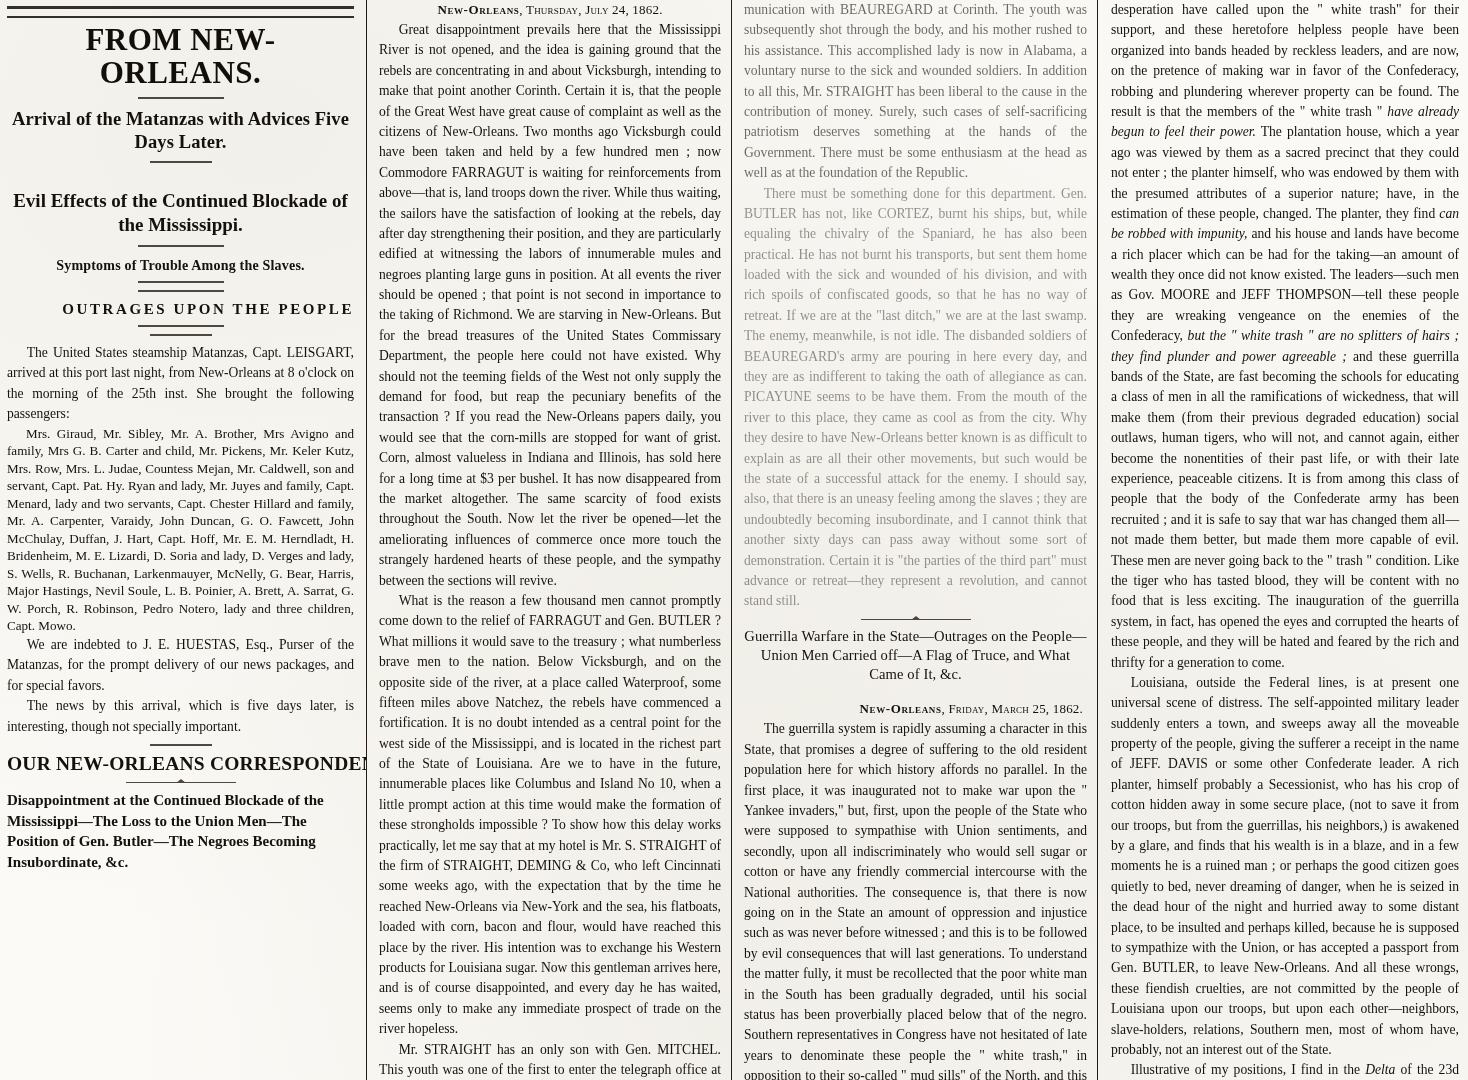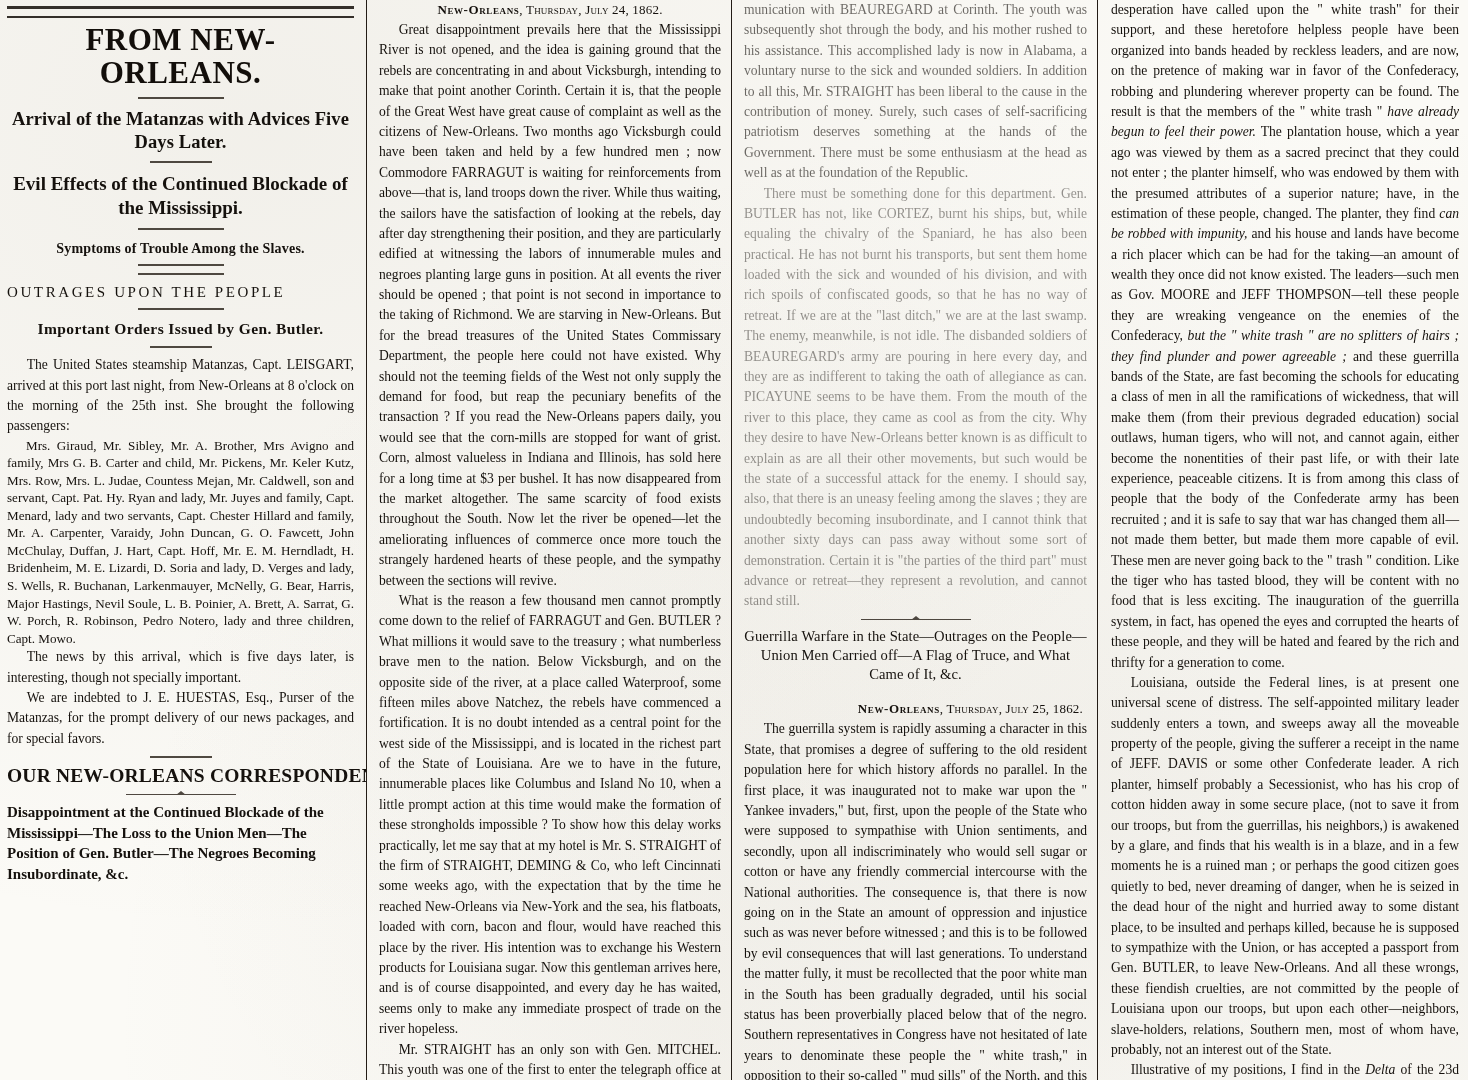--- a/index.html
+++ b/index.html
@@ -49,33 +49,33 @@
     text-align:center;
     margin:6px 0 2px 0;
     color:#120e0a;
   }
   .hl-2{
     font-weight:bold;font-size:18.5px;line-height:1.26;
     text-align:center;margin:9px 0 4px 0;letter-spacing:.1px;
   }
   .hl-3{
     font-weight:bold;font-size:19px;line-height:1.27;
-    text-align:center;margin:9px 0 4px 0;
+    text-align:center;margin:26px 0 4px 0;
   }
   .hl-4{
     font-weight:bold;font-size:14px;line-height:1.25;
     text-align:center;margin:10px 0 4px 0;letter-spacing:.2px;
   }
   .hl-5{
     font-weight:bold;font-size:21.5px;line-height:1.24;
     text-align:center;margin:10px 0 4px 0;letter-spacing:.2px;
   }
   .hl-caps{
-    font-weight:normal;font-size:15px;line-height:1.2;
-    text-align:left;margin:8px 0 4px 0;
+    font-weight:bold;font-size:15px;line-height:1.2;
+    text-align:right;margin:8px 0 4px 0;
     letter-spacing:2.6px;
   }
   .hl-6{
     font-weight:bold;font-size:15.5px;line-height:1.3;
     text-align:center;margin:9px 0 3px 0;letter-spacing:.4px;
   }
   .dash{
     width:86px;height:0;margin:7px auto;
     border-top:2px solid #2a221a;opacity:.82;
   }
@@ -149,28 +149,27 @@
     <div class="dash"></div>
 
     <div class="hl-4">Symptoms of Trouble Among the Slaves.</div>
     <div class="dash"></div>
 
     <div class="dash"></div>
 
     <div class="hl-caps">OUTRAGES UPON THE PEOPLE</div>
     <div class="dash"></div>
 
-    <div class="hl-6">Important Orders Issued by Gen. Butler.</div>
     <div class="dash short"></div>
 
     <div class="body">
       <p>The United States steamship Matanzas, Capt. LEISGART, arrived at this port last night, from New-Orleans at 8 o'clock on the morning of the 25th inst. She brought the following passengers:</p>
       <p class="pass">Mrs. Giraud, Mr. Sibley, Mr. A. Brother, Mrs Avigno and family, Mrs G. B. Carter and child, Mr. Pickens, Mr. Keler Kutz, Mrs. Row, Mrs. L. Judae, Countess Mejan, Mr. Caldwell, son and servant, Capt. Pat. Hy. Ryan and lady, Mr. Juyes and family, Capt. Menard, lady and two servants, Capt. Chester Hillard and family, Mr. A. Carpenter, Varaidy, John Duncan, G. O. Fawcett, John McChulay, Duffan, J. Hart, Capt. Hoff, Mr. E. M. Herndladt, H. Bridenheim, M. E. Lizardi, D. Soria and lady, D. Verges and lady, S. Wells, R. Buchanan, Larkenmauyer, McNelly, G. Bear, Harris, Major Hastings, Nevil Soule, L. B. Poinier, A. Brett, A. Sarrat, G. W. Porch, R. Robinson, Pedro Notero, lady and three children, Capt. Mowo.</p>
+      <p>We are indebted to J. E. HUESTAS, Esq., Purser of the Matanzas, for the prompt delivery of our news packages, and for special favors.</p>
       <p>The news by this arrival, which is five days later, is interesting, though not specially important.</p>
-      <p>We are indebted to J. E. HUESTAS, Esq., Purser of the Matanzas, for the prompt delivery of our news packages, and for special favors.</p>
     </div>
 
     <div class="dash short"></div>
     <div class="corresp">OUR NEW-ORLEANS CORRESPONDENCE</div>
     <div class="dash diamond"></div>
     <div class="kicker">Disappointment at the Continued Blockade of the Mississippi—The Loss to the Union Men—The Position of Gen. Butler—The Negroes Becoming Insubordinate, &amp;c.</div>
   </div>
 
   <div class="col c2">
     <div class="dateline">
@@ -186,21 +185,21 @@
   <div class="col c3">
     <div class="body">
       <p class="noind fade1 blur">munication with BEAUREGARD at Corinth. The youth was subsequently shot through the body, and his mother rushed to his assistance. This accomplished lady is now in Alabama, a voluntary nurse to the sick and wounded soldiers. In addition to all this, Mr. STRAIGHT has been liberal to the cause in the contribution of money. Surely, such cases of self-sacrificing patriotism deserves something at the hands of the Government. There must be some enthusiasm at the head as well as at the foundation of the Republic.</p>
       <p class="fade2 blur">There must be something done for this department. Gen. BUTLER has not, like CORTEZ, burnt his ships, but, while equaling the chivalry of the Spaniard, he has also been practical. He has not burnt his transports, but sent them home loaded with the sick and wounded of his division, and with rich spoils of confiscated goods, so that he has no way of retreat. If we are at the "last ditch," we are at the last swamp. The enemy, meanwhile, is not idle. The disbanded soldiers of BEAUREGARD's army are pouring in here every day, and they are as indifferent to taking the oath of allegiance as can. PICAYUNE seems to be have them. From the mouth of the river to this place, they came as cool as from the city. Why they desire to have New-Orleans better known is as difficult to explain as are all their other movements, but such would be the state of a successful attack for the enemy. I should say, also, that there is an uneasy feeling among the slaves ; they are undoubtedly becoming insubordinate, and I cannot think that another sixty days can pass away without some sort of demonstration. Certain it is "the parties of the third part" must advance or retreat—they represent a revolution, and cannot stand still.</p>
     </div>
 
     <div class="dash diamond"></div>
     <div class="subhead">Guerrilla Warfare in the State—Outrages on the People—Union Men Carried off—A Flag of Truce, and What Came of It, &amp;c.</div>
 
     <div class="dateline right">
-      <span class="city">New-Orleans</span><span>, Thursday, July 25, 1862.</span>
+      <span class="city">New-Orleans</span><span>, Friday, March 25, 1862.</span>
     </div>
 
     <div class="body">
       <p>The guerrilla system is rapidly assuming a character in this State, that promises a degree of suffering to the old resident population here for which history affords no parallel. In the first place, it was inaugurated not to make war upon the " Yankee invaders," but, first, upon the people of the State who were supposed to sympathise with Union sentiments, and secondly, upon all indiscriminately who would sell sugar or cotton or have any friendly commercial intercourse with the National authorities. The consequence is, that there is now going on in the State an amount of oppression and injustice such as was never before witnessed ; and this is to be followed by evil consequences that will last generations. To understand the matter fully, it must be recollected that the poor white man in the South has been gradually degraded, until his social status has been proverbially placed below that of the negro. Southern representatives in Congress have not hesitated of late years to denominate these people the " white trash," in opposition to their so-called " mud sills" of the North, and this rebellion was started that the few might not only lord it over the slave of African origin, but over the degraded of the Anglo-Saxon race. The North successfully opposing the South, the leaders in their</p>
     </div>
   </div>
 
   <div class="col c4">
     <div class="body">
       <p class="noind"><span>desperation have called upon the " white trash" for their support, and these heretofore helpless people have been organized into bands headed by reckless leaders, and are now, on the pretence of making war in favor of the Confederacy, robbing and plundering wherever property can be found. The result is that the members of the " white trash "</span> <span class="it">have already begun to feel their power.</span> <span>The plantation house, which a year ago was viewed by them as a sacred precinct that they could not enter ; the planter himself, who was endowed by them with the presumed attributes of a superior nature; have, in the estimation of these people, changed. The planter, they find</span> <span class="it">can be robbed with impunity,</span> <span>and his house and lands have become a rich placer which can be had for the taking—an amount of wealth they once did not know existed. The leaders—such men as Gov. MOORE and JEFF THOMPSON—tell these people they are wreaking vengeance on the enemies of the Confederacy,</span> <span class="it">but the " white trash " are no splitters of hairs ; they find plunder and power agreeable ;</span> <span>and these guerrilla bands of the State, are fast becoming the schools for educating a class of men in all the ramifications of wickedness, that will make them (from their previous degraded education) social outlaws, human tigers, who will not, and cannot again, either become the nonentities of their past life, or with their late experience, peaceable citizens. It is from among this class of people that the body of the Confederate army has been recruited ; and it is safe to say that war has changed them all—not made them better, but made them more capable of evil. These men are never going back to the " trash " condition. Like the tiger who has tasted blood, they will be content with no food that is less exciting. The inauguration of the guerrilla system, in fact, has opened the eyes and corrupted the hearts of these people, and they will be hated and feared by the rich and thrifty for a generation to come.</span></p>

